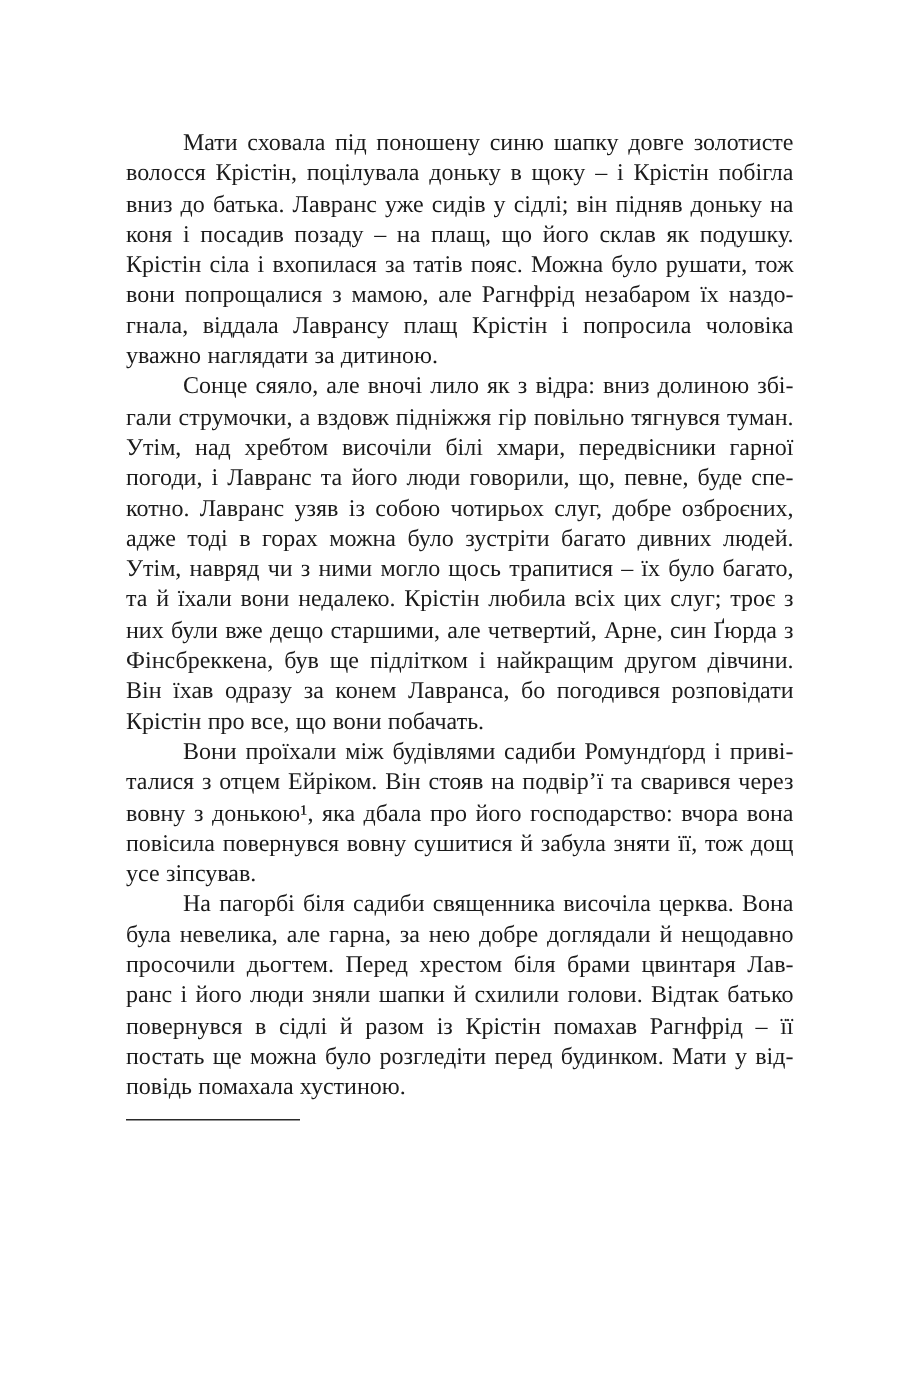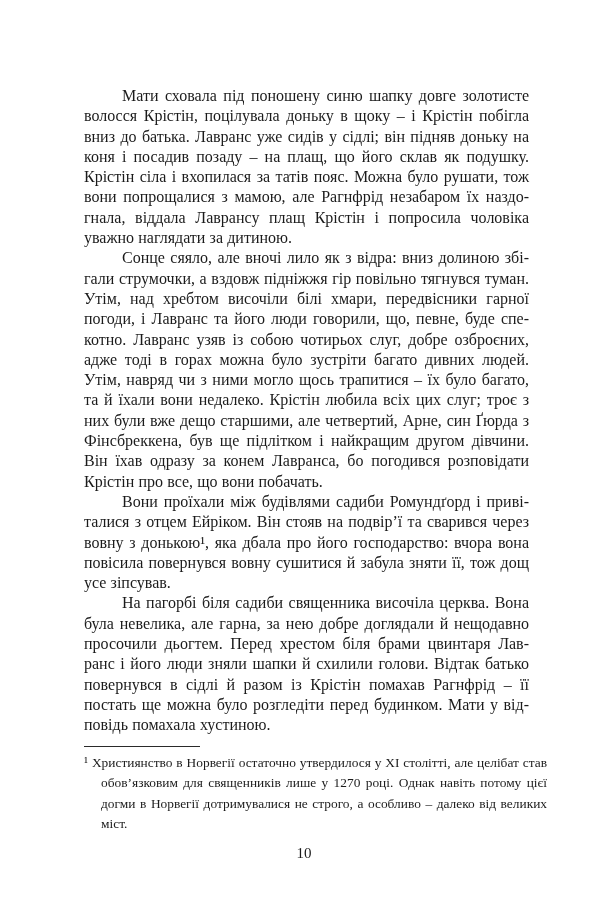--- a/index.html
+++ b/index.html
@@ -72,16 +72,14 @@
 <div class="page">
   <main class="text-block">
     <p>Мати сховала під поношену синю шапку довге золотисте волосся Крістін, поцілувала доньку в щоку – і Крістін побігла вниз до батька. Лавранс уже сидів у сідлі; він підняв доньку на коня і посадив позаду – на плащ, що його склав як подушку. Крістін сіла і вхопилася за татів пояс. Можна було рушати, тож вони попрощалися з мамою, але Рагнфрід незабаром їх наздо­гнала, віддала Лаврансу плащ Крістін і попросила чоловіка уважно наглядати за дитиною.</p>
     <p>Сонце сяяло, але вночі лило як з відра: вниз долиною збі­гали струмочки, а вздовж підніжжя гір повільно тягнувся туман. Утім, над хребтом височіли білі хмари, передвісники гарної погоди, і Лавранс та його люди говорили, що, певне, буде спе­котно. Лавранс узяв із собою чотирьох слуг, добре озброєних, адже тоді в горах можна було зустріти багато дивних людей. Утім, навряд чи з ними могло щось трапитися – їх було багато, та й їхали вони недалеко. Крістін любила всіх цих слуг; троє з них були вже дещо старшими, але четвертий, Арне, син Ґюрда з Фінсбреккена, був ще підлітком і найкращим другом дівчини. Він їхав одразу за конем Лавранса, бо погодився розповідати Крістін про все, що вони побачать.</p>
     <p>Вони проїхали між будівлями садиби Ромундґорд і приві­талися з отцем Ейріком. Він стояв на подвір’ї та сварився через вовну з донькою¹, яка дбала про його господарство: вчора вона повісила повернувся вовну сушитися й забула зняти її, тож дощ усе зіпсував.</p>
     <p>На пагорбі біля садиби священника височіла церква. Вона була невелика, але гарна, за нею добре доглядали й нещодавно просочили дьогтем. Перед хрестом біля брами цвинтаря Лав­ранс і його люди зняли шапки й схилили голови. Відтак батько повернувся в сідлі й разом із Крістін помахав Рагнфрід – її постать ще можна було розгледіти перед будинком. Мати у від­повідь помахала хустиною.</p>
   </main>
 
   <hr class="footnote-rule">
 
-  <div class="footnote">¹ Християнство в Норвегії остаточно утвердилося у XI столітті, але целібат став обов’язковим для священників лише у 1270 році. Однак навіть потому цієї догми в Норвегії дотримувалися не строго, а особливо – далеко від великих міст.</div>
 
-  <div class="page-number">10</div>
 </div>
 
 </body></html>

